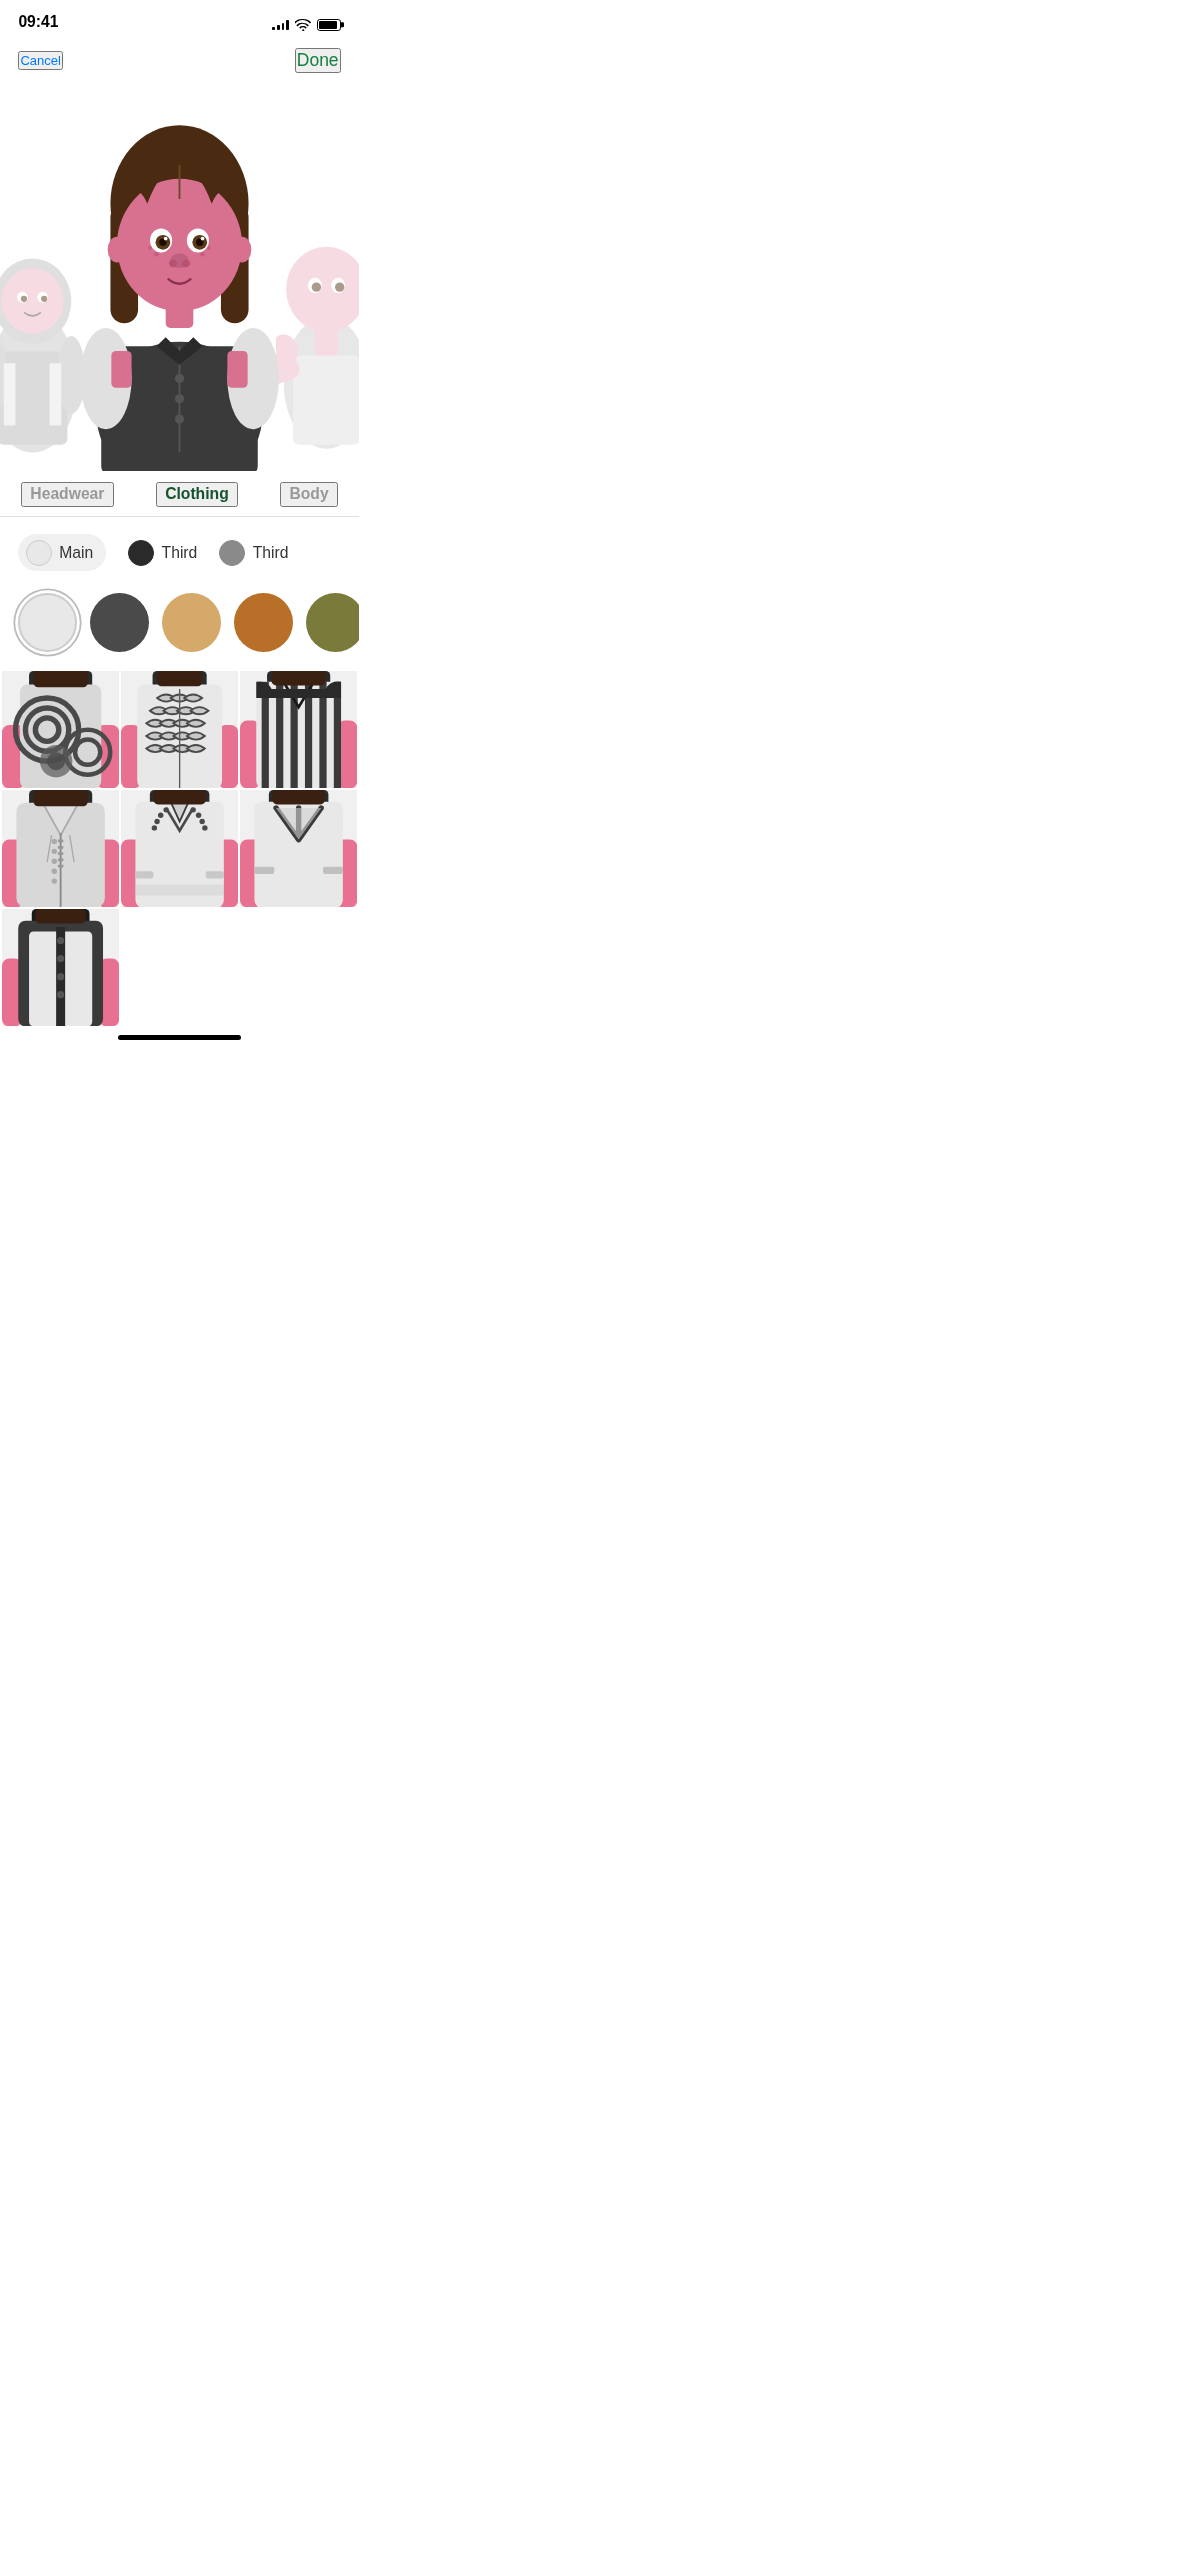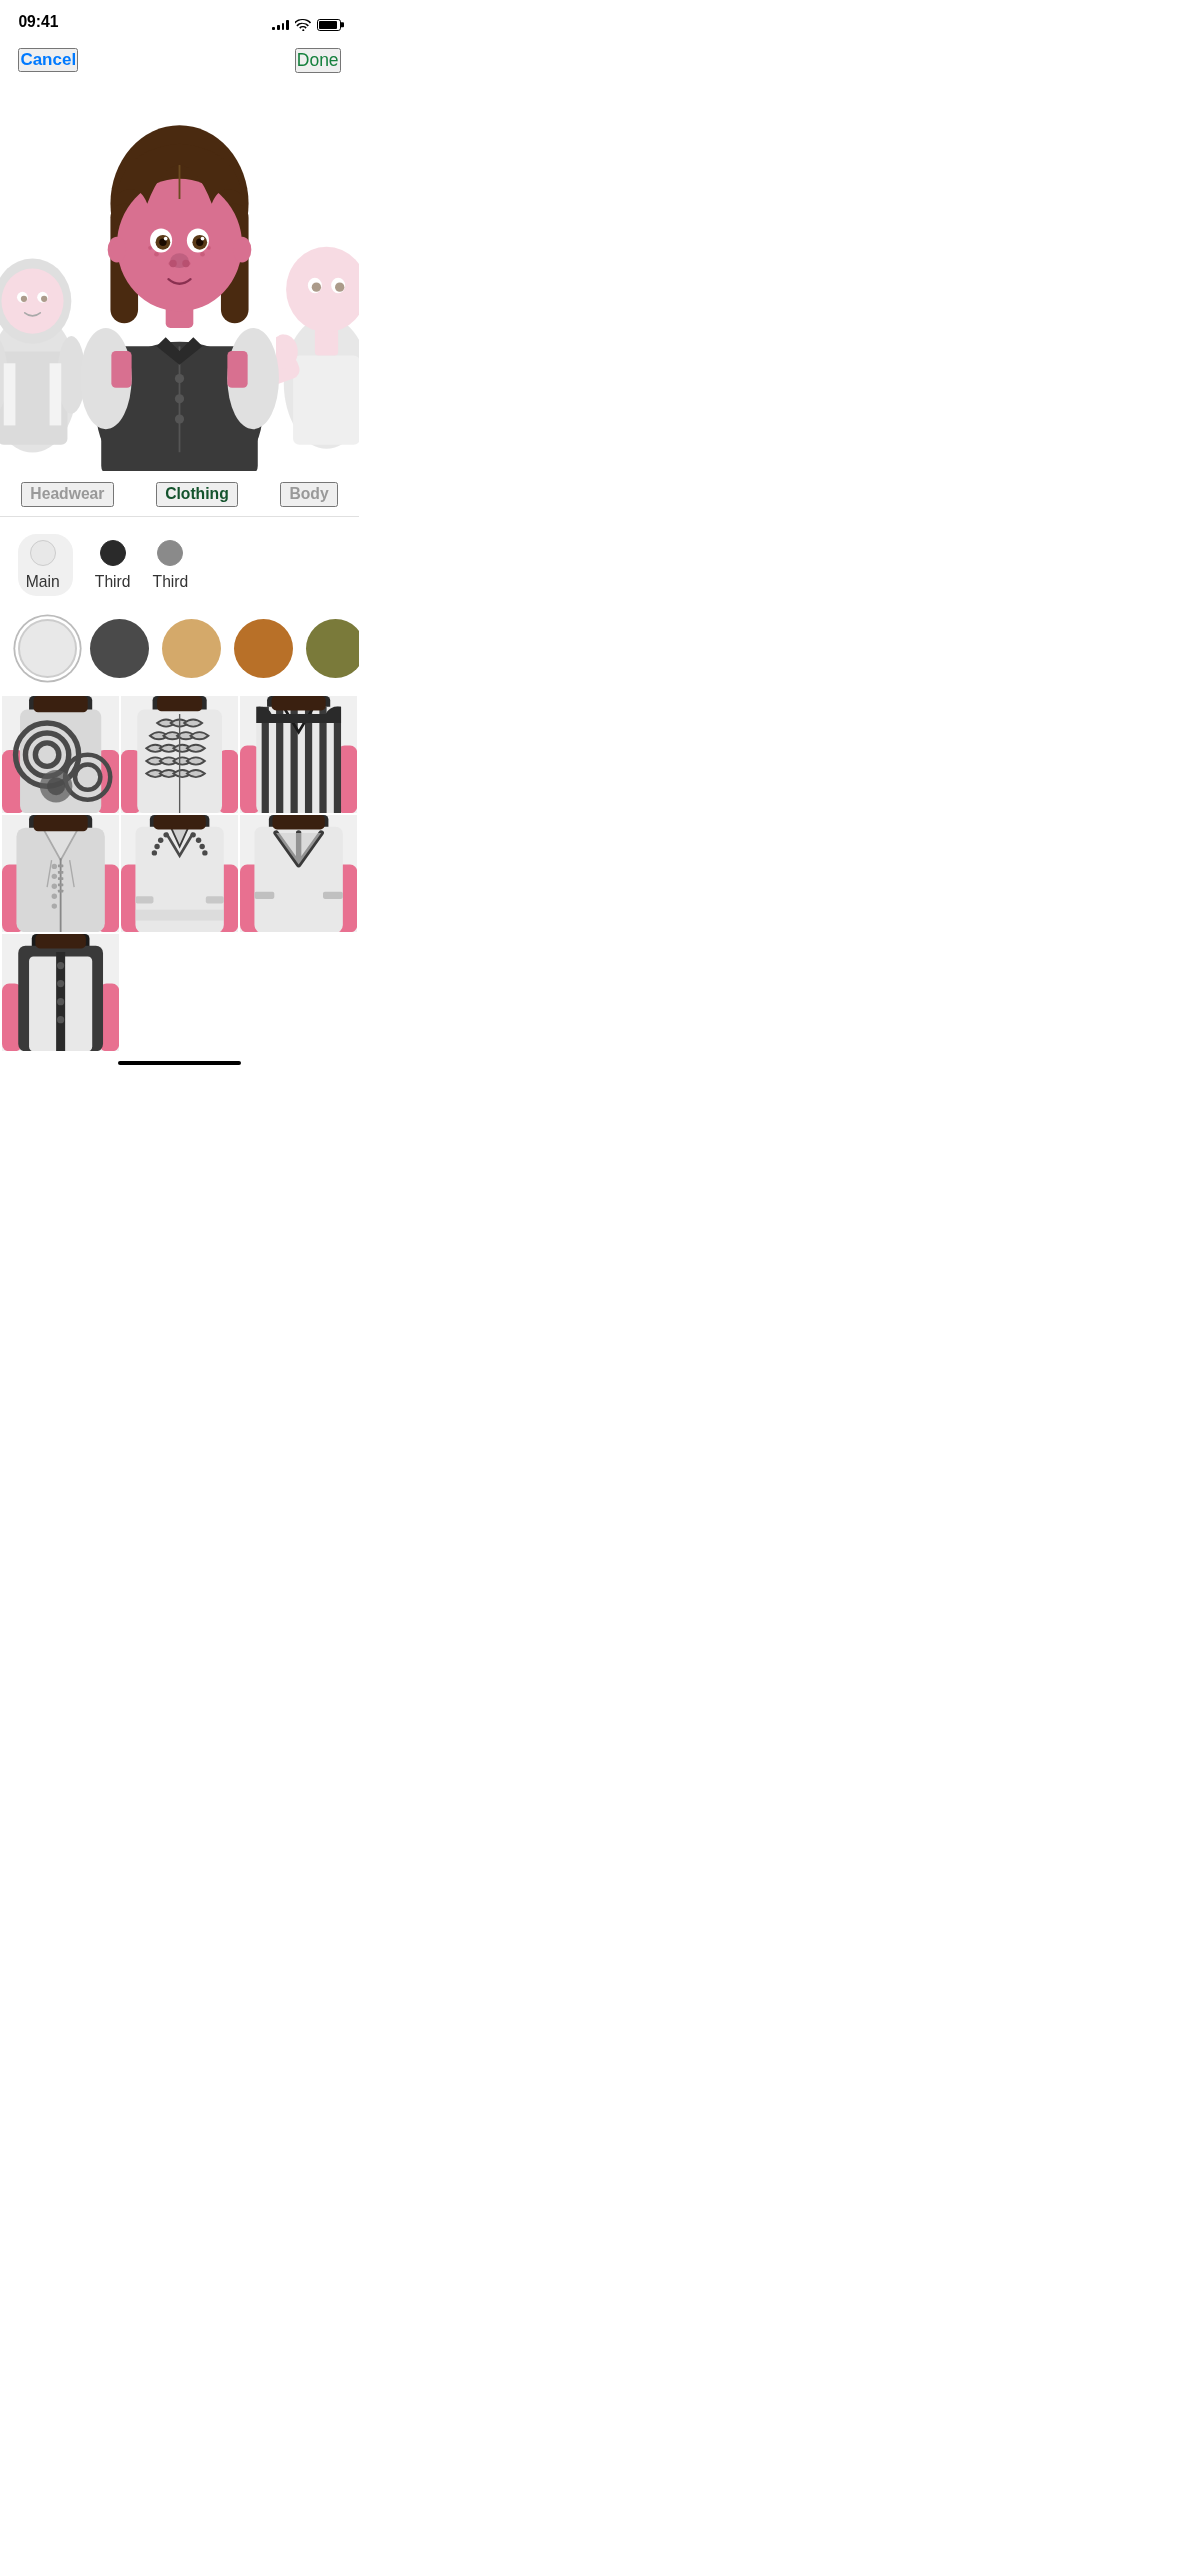--- a/index.html
+++ b/index.html
@@ -71,23 +71,23 @@
     }
 
     
     .nav-bar {
       display: flex;
       justify-content: space-between;
       align-items: center;
       padding: 3.7px 18.4px 11px;
     }
     .nav-cancel {
-      font-size: 17px;
+      font-size: 13px;
       color: #007AFF;
-      font-weight: 700;
+      font-weight: 400;
     }
     .nav-done {
       font-size: 17.5px;
       color: #15803d;
       font-weight: 400;
     }
 
     
     .avatar-area {
       position: relative;
@@ -159,21 +159,20 @@
       align-items: center;
       gap: 22px;
       padding: 16.6px 18.4px 13px;
     }
     .color-type-option {
       display: flex;
       align-items: center;
       gap: 7.4px;
       font-size: 15.7px;
       color: #333;
-      flex-direction: column;
     }
     .color-type-option.active {
       background: #f0f0f0;
       border-radius: 18.4px;
       padding: 5.5px 13px 5.5px 7.4px;
     }
     .color-swatch-small {
       width: 26px;
       height: 26px;
       border-radius: 50%;

